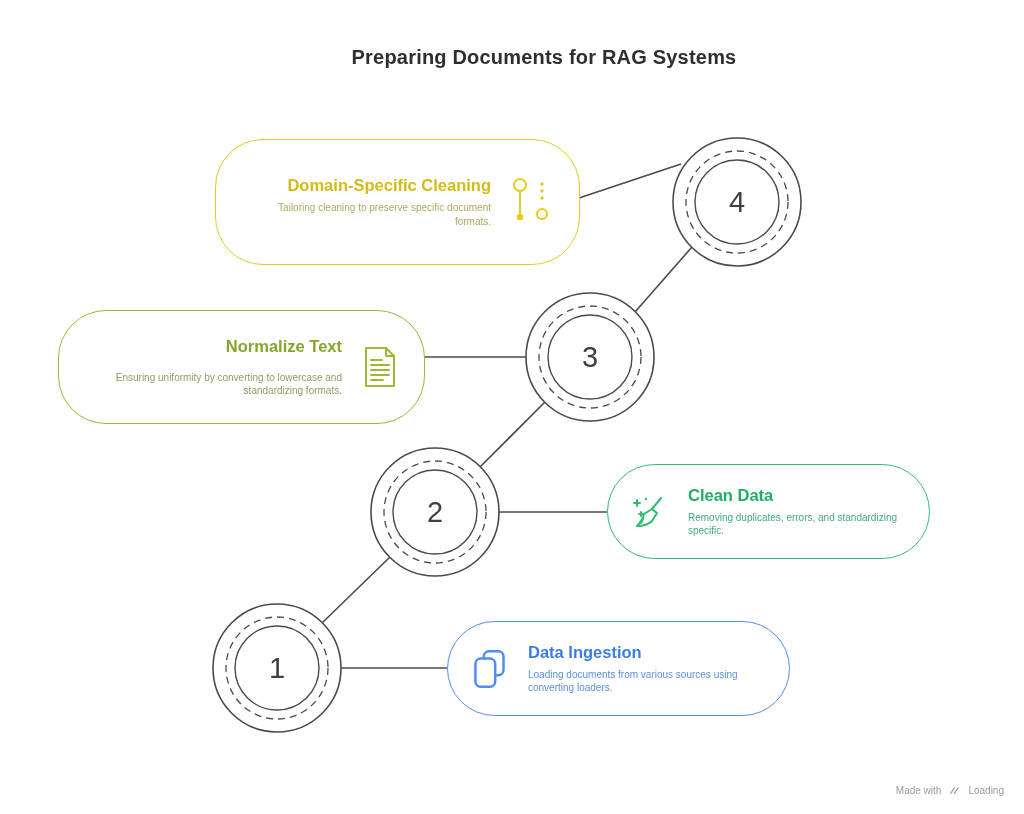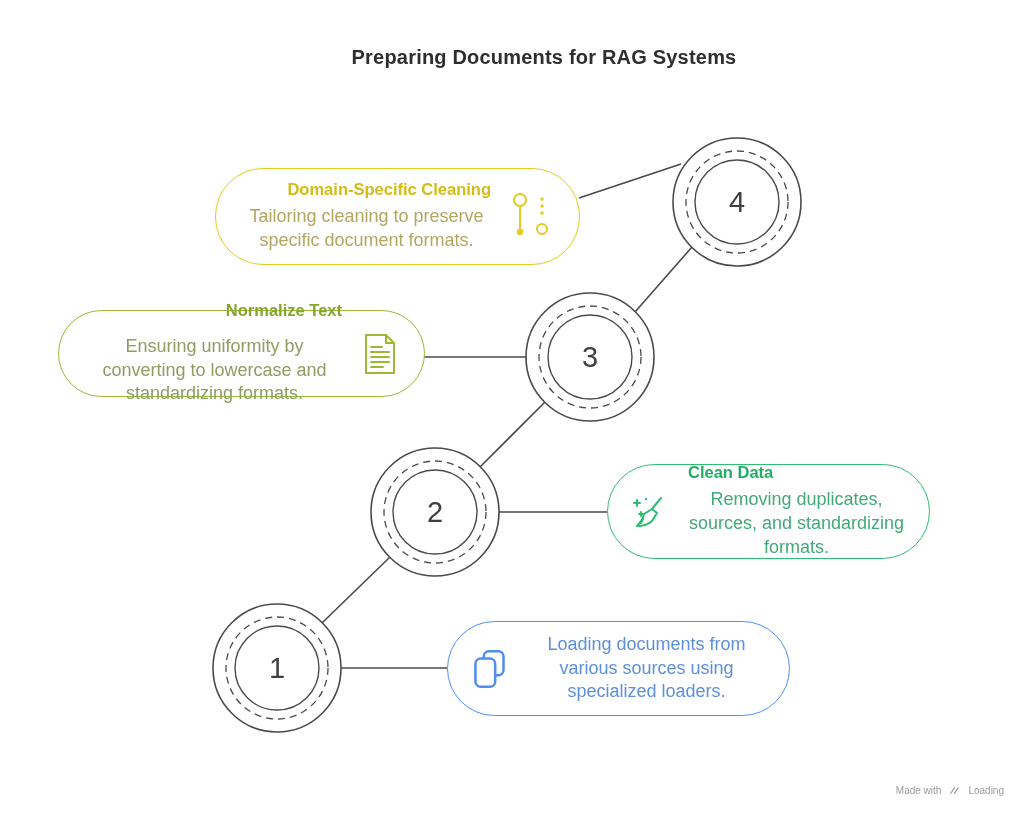--- a/index.html
+++ b/index.html
@@ -18,21 +18,21 @@
     text-align:center; font-size:29px;
   }
   .pill {
     position:absolute; background:#ffffff; border:1.6px solid #cccccc;
     border-radius:48px; display:flex; align-items:center;
     box-sizing:border-box; gap:12px;
   }
   .pill-icon { flex:0 0 auto; display:flex; align-items:center; justify-content:center; }
   .pill-text { flex:1 1 auto; min-width:0; }
   .pill-title { font-size:16.5px; font-weight:bold; margin:0 0 6px 0; }
-  .pill-desc  { font-size:18px; line-height:1.32; margin:0;text-align:center; }
+  .pill-desc  { font-size:10px; line-height:1.32; margin:0; }
   .icon-right .pill-text { text-align:right; }
   .icon-left  .pill-text { text-align:left; }
   .watermark {
     position:absolute; right:20px; bottom:18px;
     display:flex; align-items:center; gap:4px;
     font-size:10px;
   }
 </style>
 </head>
 <body>
@@ -71,39 +71,39 @@
       <circle cx="737" cy="202" r="51" fill="none" stroke-width="1.3" stroke-dasharray="7 5"></circle>
       <circle cx="737" cy="202" r="42" fill="none" stroke-width="1.4"></circle>
     </g>
   </svg>
 
   <div class="num" style="left: 237px; top: 650px; color: rgb(63, 63, 63);">1</div>
   <div class="num" style="left: 395px; top: 494px; color: rgb(63, 63, 63);">2</div>
   <div class="num" style="left: 550px; top: 339px; color: rgb(63, 63, 63);">3</div>
   <div class="num" style="left: 697px; top: 184px; color: rgb(63, 63, 63);">4</div>
 
-  <div class="pill icon-right" style="left: 215px; top: 168px; width: 365px; height: 97px; padding: 0px 18px 0px 26px; border-color: rgb(228, 203, 30);">
+  <div class="pill icon-right" style="left: 215px; top: 139px; width: 365px; height: 126px; padding: 0px 18px 0px 26px; border-color: rgb(228, 203, 30);">
     <div class="pill-text">
       <div class="pill-title" style="color: rgb(213, 187, 21);">Domain-Specific Cleaning</div>
       <div class="pill-desc" style="color: rgb(179, 167, 95);">Tailoring cleaning to preserve specific document formats.</div>
     </div>
     <span class="pill-icon" style="color: rgb(228, 203, 30);">
       <svg width="58" height="60" viewBox="0 0 56 60" fill="none" stroke="currentColor" stroke-width="2" stroke-linecap="round">
         <circle cx="16" cy="13" r="6"></circle>
         <path d="M16 19 v22"></path>
         <circle cx="16" cy="45" r="3.2" fill="currentColor" stroke="none"></circle>
         <circle cx="38" cy="12" r="1.7" fill="currentColor" stroke="none"></circle>
         <circle cx="38" cy="19" r="1.7" fill="currentColor" stroke="none"></circle>
         <circle cx="38" cy="26" r="1.7" fill="currentColor" stroke="none"></circle>
         <circle cx="38" cy="42" r="5"></circle>
       </svg>
     </span>
   </div>
 
-  <div class="pill icon-right" style="left: 58px; top: 310px; width: 367px; height: 87px; padding: 0px 20px 0px 28px; border-color: rgb(156, 184, 55);">
+  <div class="pill icon-right" style="left: 58px; top: 310px; width: 367px; height: 114px; padding: 0px 20px 0px 28px; border-color: rgb(156, 184, 55);">
     <div class="pill-text">
       <div class="pill-title" style="color: rgb(135, 165, 44);">Normalize Text</div>
       <div class="pill-desc" style="color: rgb(143, 157, 98); margin-top: 15px;">Ensuring uniformity by converting to lowercase and standardizing formats.</div>
     </div>
     <span class="pill-icon" style="color: rgb(156, 184, 55);">
       <svg width="50" height="52" viewBox="0 0 50 52" fill="none" stroke="currentColor" stroke-width="2" stroke-linecap="round" stroke-linejoin="round">
         <path d="M12 7 h20 l8 8 v30 h-28 z"></path>
         <path d="M32 7 v8 h8"></path>
         <path d="M17 19 h11 M17 24 h18 M17 29 h18 M17 34 h18 M17 39 h12"></path>
       </svg>
@@ -116,33 +116,34 @@
         <path d="M37 12 L28 23"></path>
         <path d="M28 23 l-8 5 c-1 5 -4 9 -7 12 c6 0 12 -2 15 -5 l5 -8 z"></path>
         <path d="M19 33 l-2 4"></path>
         <path d="M13 14 v6 M10 17 h6"></path>
         <path d="M17 26 v4 M15 28 h4"></path>
         <circle cx="22" cy="13" r="1.2" fill="currentColor" stroke="none"></circle>
       </svg>
     </span>
     <div class="pill-text">
       <div class="pill-title" style="color: rgb(31, 174, 99);">Clean Data</div>
-      <div class="pill-desc" style="color: rgb(67, 169, 122);">Removing duplicates, sources, and standardizing formats.</div>
+      <div class="pill-desc" style="color: rgb(67, 169, 122);">Removing duplicates, errors, and standardizing specific.</div>
     </div>
   </div>
 
   <div class="pill icon-left" style="left: 447px; top: 621px; width: 343px; height: 95px; padding: 0px 24px 0px 16px; border-color: rgb(79, 141, 242);">
     <span class="pill-icon" style="color: rgb(79, 141, 242);">
       <svg width="52" height="52" viewBox="0 0 50 50" fill="none" stroke="currentColor" stroke-width="2.4" stroke-linecap="round" stroke-linejoin="round">
         <path d="M19 14 v-1 a5 5 0 0 1 5 -5 h9 a5 5 0 0 1 5 5 v13 a5 5 0 0 1 -5 5 h-2"></path>
         <rect x="11" y="15" width="19" height="27" rx="5"></rect>
       </svg>
     </span>
     <div class="pill-text">
-      <div class="pill-desc" style="color: rgb(93, 143, 220);">Loading documents from various sources using specialized loaders.</div>
+      <div class="pill-title" style="color: rgb(59, 125, 224);">Data Ingestion</div>
+      <div class="pill-desc" style="color: rgb(93, 143, 220);">Loading documents from various sources using converting loaders.</div>
     </div>
   </div>
 
   <div class="watermark" style="color: rgb(155, 155, 155); gap: 8px;">
     <span>Made with</span>
     <span style="display:flex; align-items:center;">
       <svg width="11" height="11" viewBox="0 0 12 12" fill="none" stroke="currentColor" stroke-width="1.4" stroke-linecap="round">
         <path d="M2 9 L6 3 M6 9 L10 3"></path>
       </svg>
     </span>

